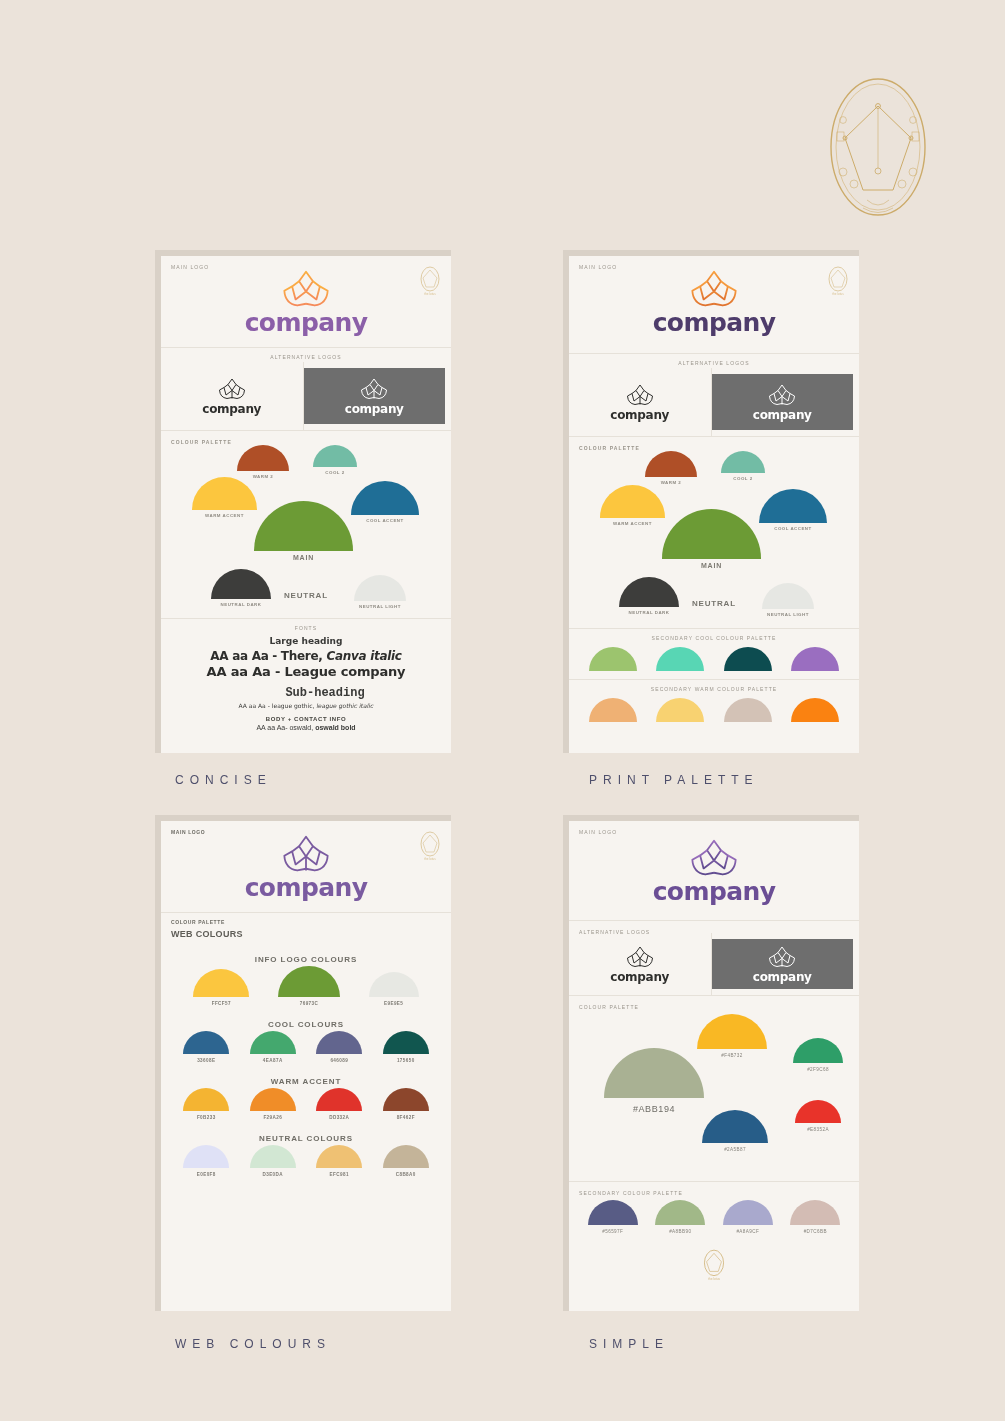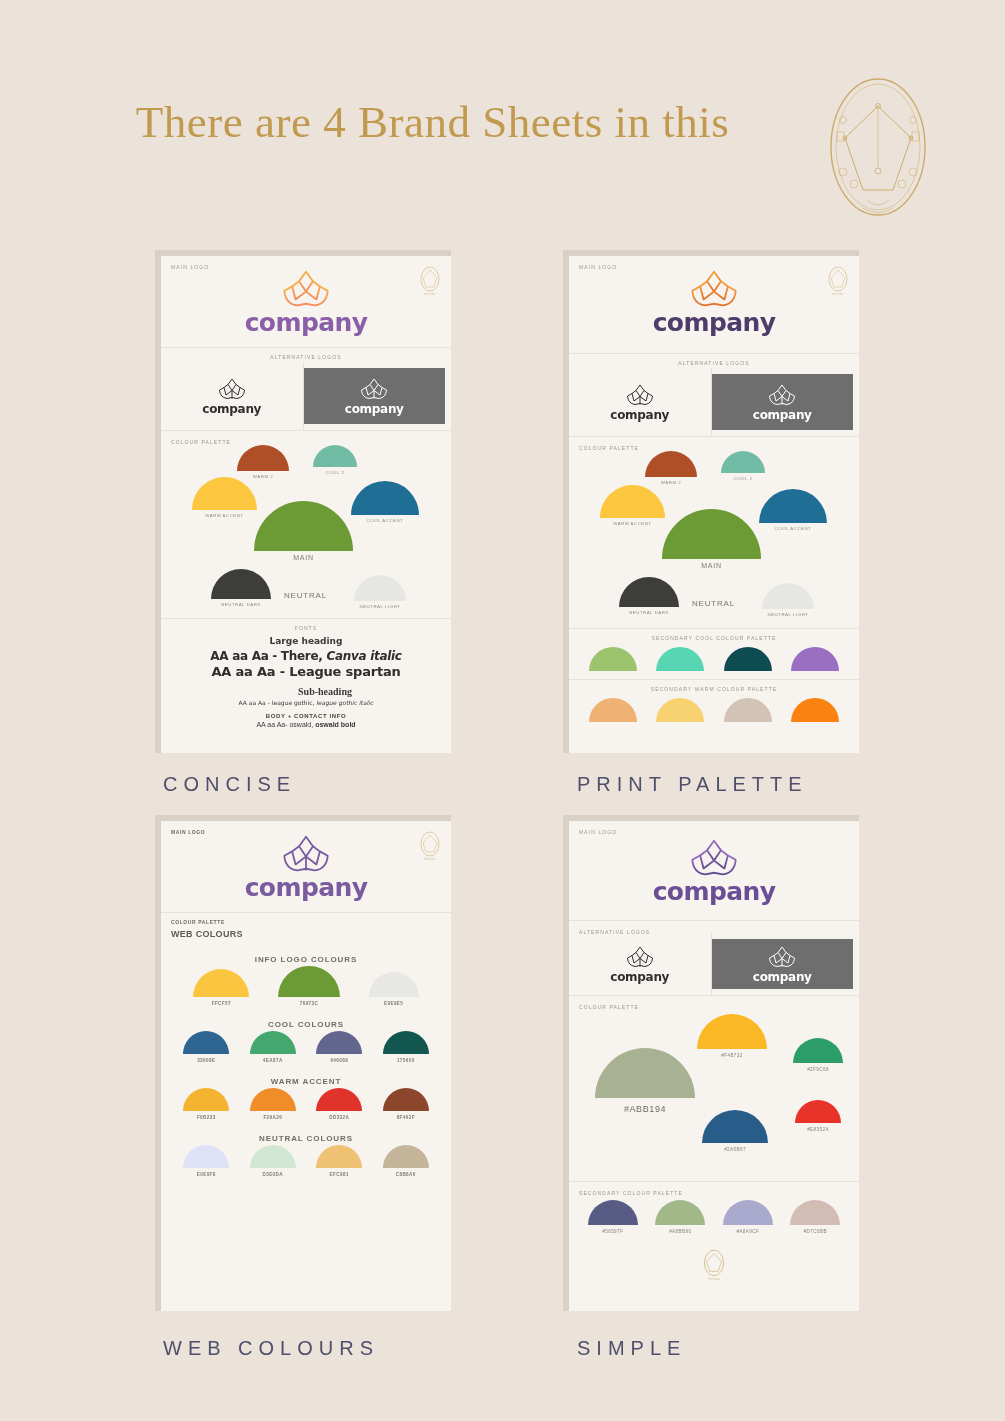--- a/index.html
+++ b/index.html
@@ -27,21 +27,21 @@
   .cell-2 { left: 155px; top: 565px; }
   .cell-3 { left: 563px; top: 565px; }
 
   .sheet-shadow { position: relative; width: 296px; padding: 6px 0 0 6px; background: #D9D1C7; }
   .sheet { position: relative; width: 290px; background: #F7F4F0; overflow: hidden; }
   .sheet.h-500 { height: 497px; }
   .sheet.h-490 { height: 490px; }
 
   .caption {
     margin-top: 20px; text-align: center;
-    font-size: 20px; letter-spacing: 6px; color: #4E4F6B; font-weight: 400;
+    font-size: 12px; letter-spacing: 6px; color: #4E4F6B; font-weight: 400; margin-left: 12px;
   }
   .cell-2 .caption, .cell-3 .caption { margin-top: 26px; }
   .cell-0 .caption, .cell-2 .caption { text-align: left; padding-left: 8px; }
   .cell-1 .caption, .cell-3 .caption { text-align: left; padding-left: 14px; }
 
   
   .sec { position: relative; border-bottom: 1px solid #E6E1D9; }
   .sec:last-child { border-bottom: none; }
   .sec-label {
     font-size: 5px; letter-spacing: 1.1px; color: #9A958C;
@@ -66,33 +66,33 @@
   .alt-mark { width: 30px; height: 24px; }
   .alt-word { font-family: "DejaVu Sans", sans-serif; font-weight: 700; font-size: 12px; letter-spacing: -.3px; margin-top: 1px; }
 
   
   .swatch-wrap { display: flex; flex-direction: column; align-items: center; }
   .swatch { border-radius: 999px 999px 0 0; }
   .swatch-cap { font-size: 4.4px; letter-spacing: .5px; color: #8E8A82; margin-top: 3px; text-transform: uppercase; }
   .swatch-cap.big { font-size: 7px; color: #7D7A72; letter-spacing: .8px; }
 
   
-  .pal { position: relative; }
+  .pal { position: relative; font-weight: bold; }
   .pal .node { position: absolute; display: flex; flex-direction: column; align-items: center; }
   .mid-label { position: absolute; font-size: 8px; letter-spacing: .8px; color: #77756E; text-transform: uppercase; }
 
   .row4 { display: flex; justify-content: space-around; align-items: flex-end; padding: 4px 10px 8px; }
 
   
   .fonts { text-align: center; padding-bottom: 8px; }
   .f-large { font-family: "DejaVu Sans", sans-serif; font-weight: 700; font-size: 9px; color: #3A3A38; margin-top: 3px; }
   .f-anton { font-family: "DejaVu Sans", sans-serif; font-weight: 700; font-size: 12px; color: #2E2E2C; letter-spacing: -.3px; margin-top: 3px; }
   .f-anton i { font-style: italic; }
   .f-league { font-family: "DejaVu Sans", sans-serif; font-weight: 700; font-size: 13px; color: #2E2E2C; letter-spacing: -.2px; margin-top: 1px; }
-  .f-sub { font-family: Liberation Serif, serif; font-weight: 700; font-size: 10px; color: #3A3A38; margin-top: 7px; margin-left: 38px; }
+  .f-sub { font-family: Liberation Mono, monospace; font-weight: 700; font-size: 12px; color: #3A3A38; margin-top: 7px; margin-left: 38px; }
   .f-subline { font-family: "DejaVu Sans", sans-serif; font-size: 6px; color: #3A3A38; margin-top: 2px; }
   .f-subline i { font-style: italic; }
   .f-body-h { font-size: 6px; letter-spacing: .6px; color: #45443F; margin-top: 7px; font-weight: 700; }
   .f-body { font-size: 7px; color: #3A3A38; margin-top: 2px; }
   .f-body b { font-weight: 700; }
 
   
   .web-title { position: absolute; left: 10px; top: 16px; font-size: 9px; font-weight: 700; color: #5E5C56; letter-spacing: .3px; }
   .grp-title { text-align: center; font-size: 8px; font-weight: 700; letter-spacing: .9px; color: #6F6D66; padding: 8px 0 2px; }
   .hexcap { font-size: 4.6px; letter-spacing: .4px; color: #7E7B74; margin-top: 4px; font-weight: 700; }
@@ -101,21 +101,20 @@
   .simple-pal { position: relative; height: 185px; }
   .simple-pal .node { position: absolute; display: flex; flex-direction: column; align-items: center; }
   .hex-big { font-size: 9px; color: #6E6C66; letter-spacing: .6px; margin-top: 6px; }
   .hex-sm { font-size: 4.6px; color: #86837C; letter-spacing: .4px; margin-top: 4px; }
   .bottom-seal { display: flex; justify-content: center; padding: 6px 0 10px; }
 </style>
 </head>
 <body>
 
 <div class="page-title">
-  <span>There are 4 Brand Sheets in this</span>
 </div>
 
 <svg class="corner-seal" viewBox="0 0 110 150">
   <ellipse cx="55" cy="75" rx="47" ry="68" fill="none" stroke="#C7A257" stroke-width="1.4"></ellipse>
   <ellipse cx="55" cy="75" rx="42" ry="63" fill="none" stroke="#D3B273" stroke-width=".7"></ellipse>
   <path d="M55 34 L88 66 L70 118 L40 118 L22 66 Z" fill="none" stroke="#C7A257" stroke-width="1"></path>
   <path d="M55 40 L80 68 L66 110 L44 110 L28 68 Z" fill="none" stroke="#D6B madeira" stroke-width=".6"></path>
   <circle cx="55" cy="34" r="2.4" fill="none" stroke="#C7A257" stroke-width="1"></circle>
   <circle cx="88" cy="66" r="2" fill="none" stroke="#C7A257" stroke-width="1"></circle>
   <circle cx="22" cy="66" r="2" fill="none" stroke="#C7A257" stroke-width="1"></circle>
@@ -232,21 +231,21 @@
           </div>
           <div class="mid-label" style="left:123px; top:160px;">NEUTRAL</div>
         </div>
 
         <div class="sec fonts">
           <span class="sec-label center">FONTS</span>
           <div class="f-large">Large heading</div>
           <div class="f-anton">
             <span>AA aa Aa - There, </span><i>Canva italic</i>
           </div>
-          <div class="f-league">AA aa Aa - League spartan</div>
+          <div class="f-league">AA aa Aa - League company</div>
           <div class="f-sub">Sub-heading</div>
           <div class="f-subline">
             <span>AA aa Aa - league gothic, </span><i>league gothic italic</i>
           </div>
           <div class="f-body-h">BODY + CONTACT INFO</div>
           <div class="f-body">
             <span>AA aa Aa- oswald, </span><b>oswald bold</b>
           </div>
         </div>
       </div>
@@ -540,21 +539,21 @@
                 </g>
               </svg>
               <div class="alt-word" style="color:#FFFFFF">company</div>
             </div>
           </div>
         </div>
 
         <div class="sec">
           <span class="sec-label left">COLOUR PALETTE</span>
           <div class="simple-pal">
-            <div class="node" style="left:26px; top:52px;">
+            <div class="node" style="left:35px; top:52px;">
               <div class="swatch" style="width:100px;height:50px;background:#A9B193"></div>
               <div class="hex-big">#ABB194</div>
             </div>
             <div class="node" style="left:128px; top:18px;">
               <div class="swatch" style="width:70px;height:35px;background:#F9B824"></div>
               <div class="hex-sm">#F4B732</div>
             </div>
             <div class="node" style="left:224px; top:42px;">
               <div class="swatch" style="width:50px;height:25px;background:#2E9E68"></div>
               <div class="hex-sm">#2F9C68</div>

